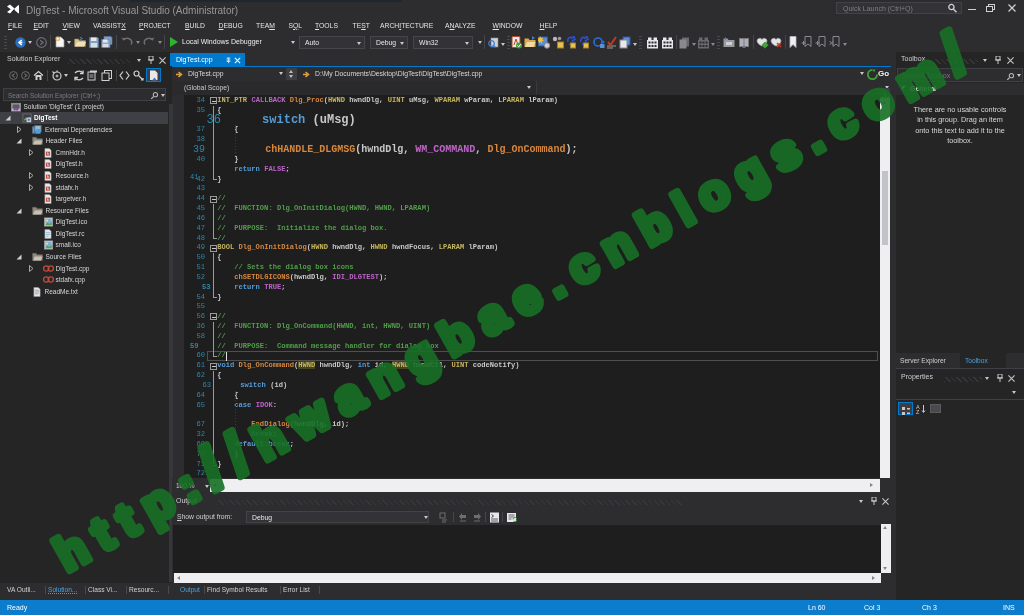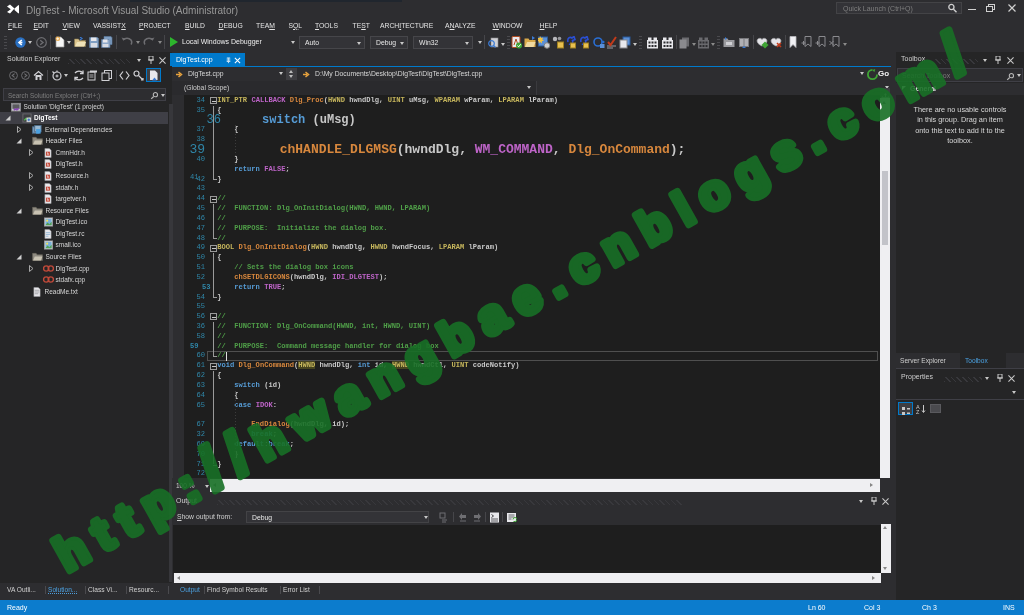--- a/index.html
+++ b/index.html
@@ -526,21 +526,21 @@
       <span class="abs" style="left:0;top:0;width:21.5px;text-align:right;color:#2f86a8;font-weight:normal">36</span>
       <span class="abs" style="left:33.8px;top:0;white-space:pre">&nbsp;&nbsp;&nbsp;&nbsp;<span style="color:#569cd6">switch</span><span style="color:#c8c8c8"> (uMsg)</span></span>
     </div>
     <div class="abs mono" style="left:0;top:30.39px;width:696px;height:9.83px;line-height:9.83px;font-size:7.1px;font-weight:bold;letter-spacing:0px">
       <span class="abs" style="left:0;top:0;width:21.5px;text-align:right;color:#2f86a8;font-weight:normal">37</span>
       <span class="abs" style="left:33.8px;top:0;white-space:pre">&nbsp;&nbsp;&nbsp;&nbsp;<span style="color:#c8c8c8">{</span></span>
     </div>
     <div class="abs mono" style="left:0;top:40.22px;width:696px;height:9.83px;line-height:9.83px;font-size:7.1px;font-weight:bold;letter-spacing:0px">
       <span class="abs" style="left:0;top:0;width:21.5px;text-align:right;color:#2f86a8;font-weight:normal">38</span>
     </div>
-    <div class="abs mono" style="left:0;top:50.05px;width:696px;height:9.83px;line-height:9.83px;font-size:13px;font-weight:bold;letter-spacing:0px">
+    <div class="abs mono" style="left:0;top:50.05px;width:696px;height:9.83px;line-height:9.83px;font-size:10px;font-weight:bold;letter-spacing:0px">
       <span class="abs" style="left:0;top:0;width:21.5px;text-align:right;color:#2f86a8;font-weight:normal">39</span>
       <span class="abs" style="left:33.8px;top:0;white-space:pre">&nbsp;&nbsp;&nbsp;&nbsp;&nbsp;&nbsp;&nbsp;&nbsp;<span style="color:#d7873d">chHANDLE_DLGMSG</span><span style="color:#c8c8c8">(hwndDlg, </span><span style="color:#be64c8">WM_COMMAND</span><span style="color:#c8c8c8">, </span><span style="color:#d7873d">Dlg_OnCommand</span><span style="color:#c8c8c8">);</span></span>
     </div>
     <div class="abs mono" style="left:0;top:59.88px;width:696px;height:9.83px;line-height:9.83px;font-size:7.1px;font-weight:bold;letter-spacing:0px">
       <span class="abs" style="left:0;top:0;width:21.5px;text-align:right;color:#2f86a8;font-weight:normal">40</span>
       <span class="abs" style="left:33.8px;top:0;white-space:pre">&nbsp;&nbsp;&nbsp;&nbsp;<span style="color:#c8c8c8">}</span></span>
     </div>
     <div class="abs mono" style="left:0;top:69.71px;width:696px;height:9.83px;line-height:9.83px;font-size:7.1px;font-weight:bold;letter-spacing:0px">
       <span class="abs" style="left:0;top:8px;width:21.5px;text-align:center;color:#2f86a8;font-weight:normal">41</span>
       <span class="abs" style="left:33.8px;top:0;white-space:pre">&nbsp;&nbsp;&nbsp;&nbsp;<span style="color:#569cd6">return</span> <span style="color:#be64c8">FALSE</span><span style="color:#c8c8c8">;</span></span>
@@ -622,21 +622,21 @@
       <span class="abs" style="left:33.8px;top:0;white-space:pre"><span style="color:#4f9e48">//</span></span>
     </div>
     <div class="abs mono" style="left:0;top:266.31000000000006px;width:696px;height:9.83px;line-height:9.83px;font-size:7.1px;font-weight:bold;letter-spacing:0px">
       <span class="abs" style="left:0;top:0;width:21.5px;text-align:right;color:#2f86a8;font-weight:normal">61</span>
       <span class="abs" style="left:33.8px;top:0;white-space:pre"><span style="color:#569cd6">void</span> <span style="color:#d7873d">Dlg_OnCommand</span><span style="color:#c8c8c8">(</span><span style="background:#45431f"><span style="color:#c5b55c">HWND</span></span><span style="color:#c8c8c8"> hwndDlg, </span><span style="color:#569cd6">int</span><span style="color:#c8c8c8"> id, </span><span style="background:#45431f"><span style="color:#c5b55c">HWND</span></span><span style="color:#c8c8c8"> hwndCtl, </span><span style="color:#c5b55c">UINT</span><span style="color:#c8c8c8"> codeNotify)</span></span>
     </div>
     <div class="abs mono" style="left:0;top:276.14000000000004px;width:696px;height:9.83px;line-height:9.83px;font-size:7.1px;font-weight:bold;letter-spacing:0px">
       <span class="abs" style="left:0;top:0;width:21.5px;text-align:right;color:#2f86a8;font-weight:normal">62</span>
       <span class="abs" style="left:33.8px;top:0;white-space:pre"><span style="color:#c8c8c8">{</span></span>
     </div>
-    <div class="abs mono" style="left:0;top:285.97px;width:602px;height:9.83px;line-height:9.83px;font-size:7.1px;font-weight:bold;letter-spacing:0px">
+    <div class="abs mono" style="left:6px;top:285.97px;width:602px;height:9.83px;line-height:9.83px;font-size:7.1px;font-weight:bold;letter-spacing:0px">
       <span class="abs" style="left:0;top:0;width:21.5px;text-align:right;color:#2f86a8;font-weight:normal">63</span>
       <span class="abs" style="left:33.8px;top:0;white-space:pre">&nbsp;&nbsp;&nbsp;&nbsp;<span style="color:#569cd6">switch</span><span style="color:#c8c8c8"> (id)</span></span>
     </div>
     <div class="abs mono" style="left:0;top:295.8px;width:696px;height:9.83px;line-height:9.83px;font-size:7.1px;font-weight:bold;letter-spacing:0px">
       <span class="abs" style="left:0;top:0;width:21.5px;text-align:right;color:#2f86a8;font-weight:normal">64</span>
       <span class="abs" style="left:33.8px;top:0;white-space:pre">&nbsp;&nbsp;&nbsp;&nbsp;<span style="color:#c8c8c8">{</span></span>
     </div>
     <div class="abs mono" style="left:0;top:305.63000000000005px;width:696px;height:9.83px;line-height:9.83px;font-size:7.1px;font-weight:bold;letter-spacing:0px">
       <span class="abs" style="left:0;top:0;width:21.5px;text-align:right;color:#2f86a8;font-weight:normal">65</span>
       <span class="abs" style="left:33.8px;top:0;white-space:pre">&nbsp;&nbsp;&nbsp;&nbsp;<span style="color:#569cd6">case</span> <span style="color:#be64c8">IDOK</span><span style="color:#c8c8c8">:</span></span>

